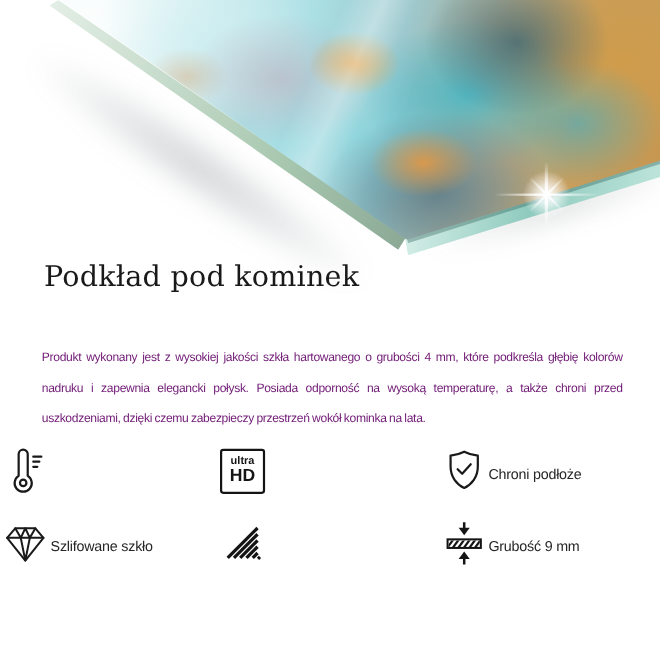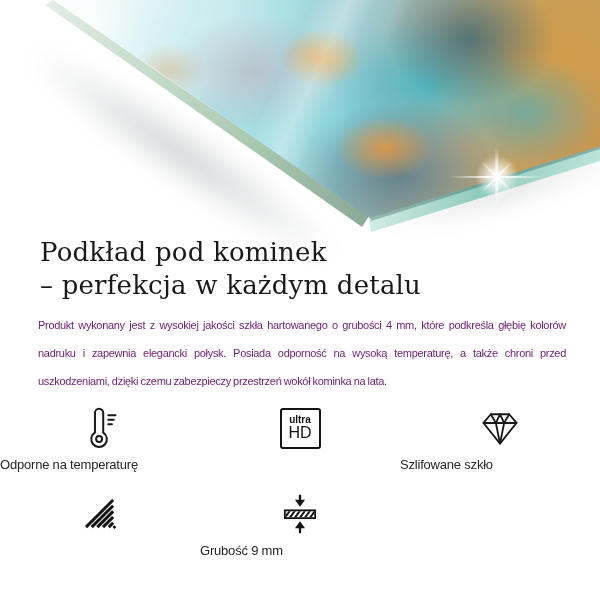--- a/index.html
+++ b/index.html
@@ -57,29 +57,29 @@
   .title{position:absolute;left:40px;top:236px;margin:0;font-weight:400;
          font-family:"DejaVu Serif",serif;font-size:26px;line-height:32.5px;
          color:#191919;letter-spacing:0.2px;}
   .desc{position:absolute;left:38px;top:311px;width:528px;margin:0;
         font-size:11px;line-height:28px;color:#701a75;text-align:justify;
         letter-spacing:-0.3px;word-spacing:-0.5px;}
 
   
   .features{position:absolute;left:0;top:404px;width:600px;display:grid;
             grid-template-columns:repeat(3,1fr);row-gap:18px;}
-  .feature{display:flex;flex-direction:column;}
+  .feature{display:flex;flex-direction:row;align-items:center;}
   .icon-wrap{height:48px;display:flex;align-items:center;justify-content:center;}
   .feature-label{margin-top:5px;font-size:13px;color:#262626;letter-spacing:-0.2px;}
   .ico{stroke:#1a1a1a;fill:none;stroke-width:2.2;stroke-linecap:round;stroke-linejoin:round;}
   .uhd-box{width:37px;height:37px;border:2.5px solid #141414;border-radius:3px;
            display:flex;flex-direction:column;align-items:center;justify-content:center;
            color:#141414;line-height:1;}
   .uhd-top{font-size:10px;font-weight:700;letter-spacing:0;}
-  .uhd-bottom{font-size:16px;font-weight:400;letter-spacing:0;}
+  .uhd-bottom{font-size:16px;font-weight:700;letter-spacing:0;}
 </style>
 </head>
 <body>
 
 <div class="stage">
 
   <div class="hero">
     <div class="shadow-a"></div>
     <div class="shadow-b"></div>
     <div class="edge-left"></div>
@@ -91,49 +91,56 @@
       <span class="glow"></span>
       <span class="ray h"></span>
         <span class="ray v"></span>
       <span class="ray d1"></span>
         <span class="ray d2"></span>
     </div>
   </div>
 
   <h1 class="title">
     <span>Podkład pod kominek</span><br>
-    <span>– perfekcja w każdym detalu</span>
   </h1>
 
   <p class="desc">Produkt wykonany jest z wysokiej jakości szkła hartowanego o grubości 4 mm, które podkreśla głębię kolorów nadruku i zapewnia elegancki połysk. Posiada odporność na wysoką temperaturę, a także chroni przed uszkodzeniami, dzięki czemu zabezpieczy przestrzeń wokół kominka na lata.</p>
 
   <div class="features">
 
     <div class="feature">
       <div class="icon-wrap">
         <svg class="ico" width="44" height="44" viewBox="0 0 48 48">
           <path d="M27.5 29 V7.5 a4.5 4.5 0 0 0 -9 0 V29 a8.5 8.5 0 1 0 9 0 Z"></path>
           <circle cx="23" cy="36" r="3.2"></circle>
           <line x1="33" y1="10" x2="41" y2="10"></line>
           <line x1="33" y1="15" x2="39" y2="15"></line>
           <line x1="33" y1="20" x2="37" y2="20"></line>
         </svg>
       </div>
-      <div class="feature-label">Odporne na temperaturę</div>
     </div>
 
     <div class="feature">
       <div class="icon-wrap">
         <div class="uhd-box">
           <span class="uhd-top">ultra</span>
           <span class="uhd-bottom">HD</span>
         </div>
       </div>
     </div>
 
+    <div class="feature">
+      <div class="icon-wrap">
+        <svg class="ico" width="44" height="44" viewBox="0 0 48 48">
+          <path d="M24 5 C28 7 33 8.5 37.5 9 V20 C37.5 30 31.5 37.5 24 41 C16.5 37.5 10.5 30 10.5 20 V9 C15 8.5 20 7 24 5 Z"></path>
+          <polyline points="17.5,22.5 22,27 30.5,17.5"></polyline>
+        </svg>
+      </div>
+      <div class="feature-label">Chroni podłoże</div>
+    </div>
 
     <div class="feature">
       <div class="icon-wrap">
         <svg class="ico" width="46" height="44" viewBox="0 0 48 48" style="stroke-width:2">
           <path d="M14 9 H34 L42 18.5 L24 41 L6 18.5 Z"></path>
           <path d="M6 18.5 H42"></path>
           <path d="M14 9 L19.5 18.5 L24 9 L28.5 18.5 L34 9"></path>
           <path d="M19.5 18.5 L24 41 L28.5 18.5"></path>
         </svg>
       </div>

